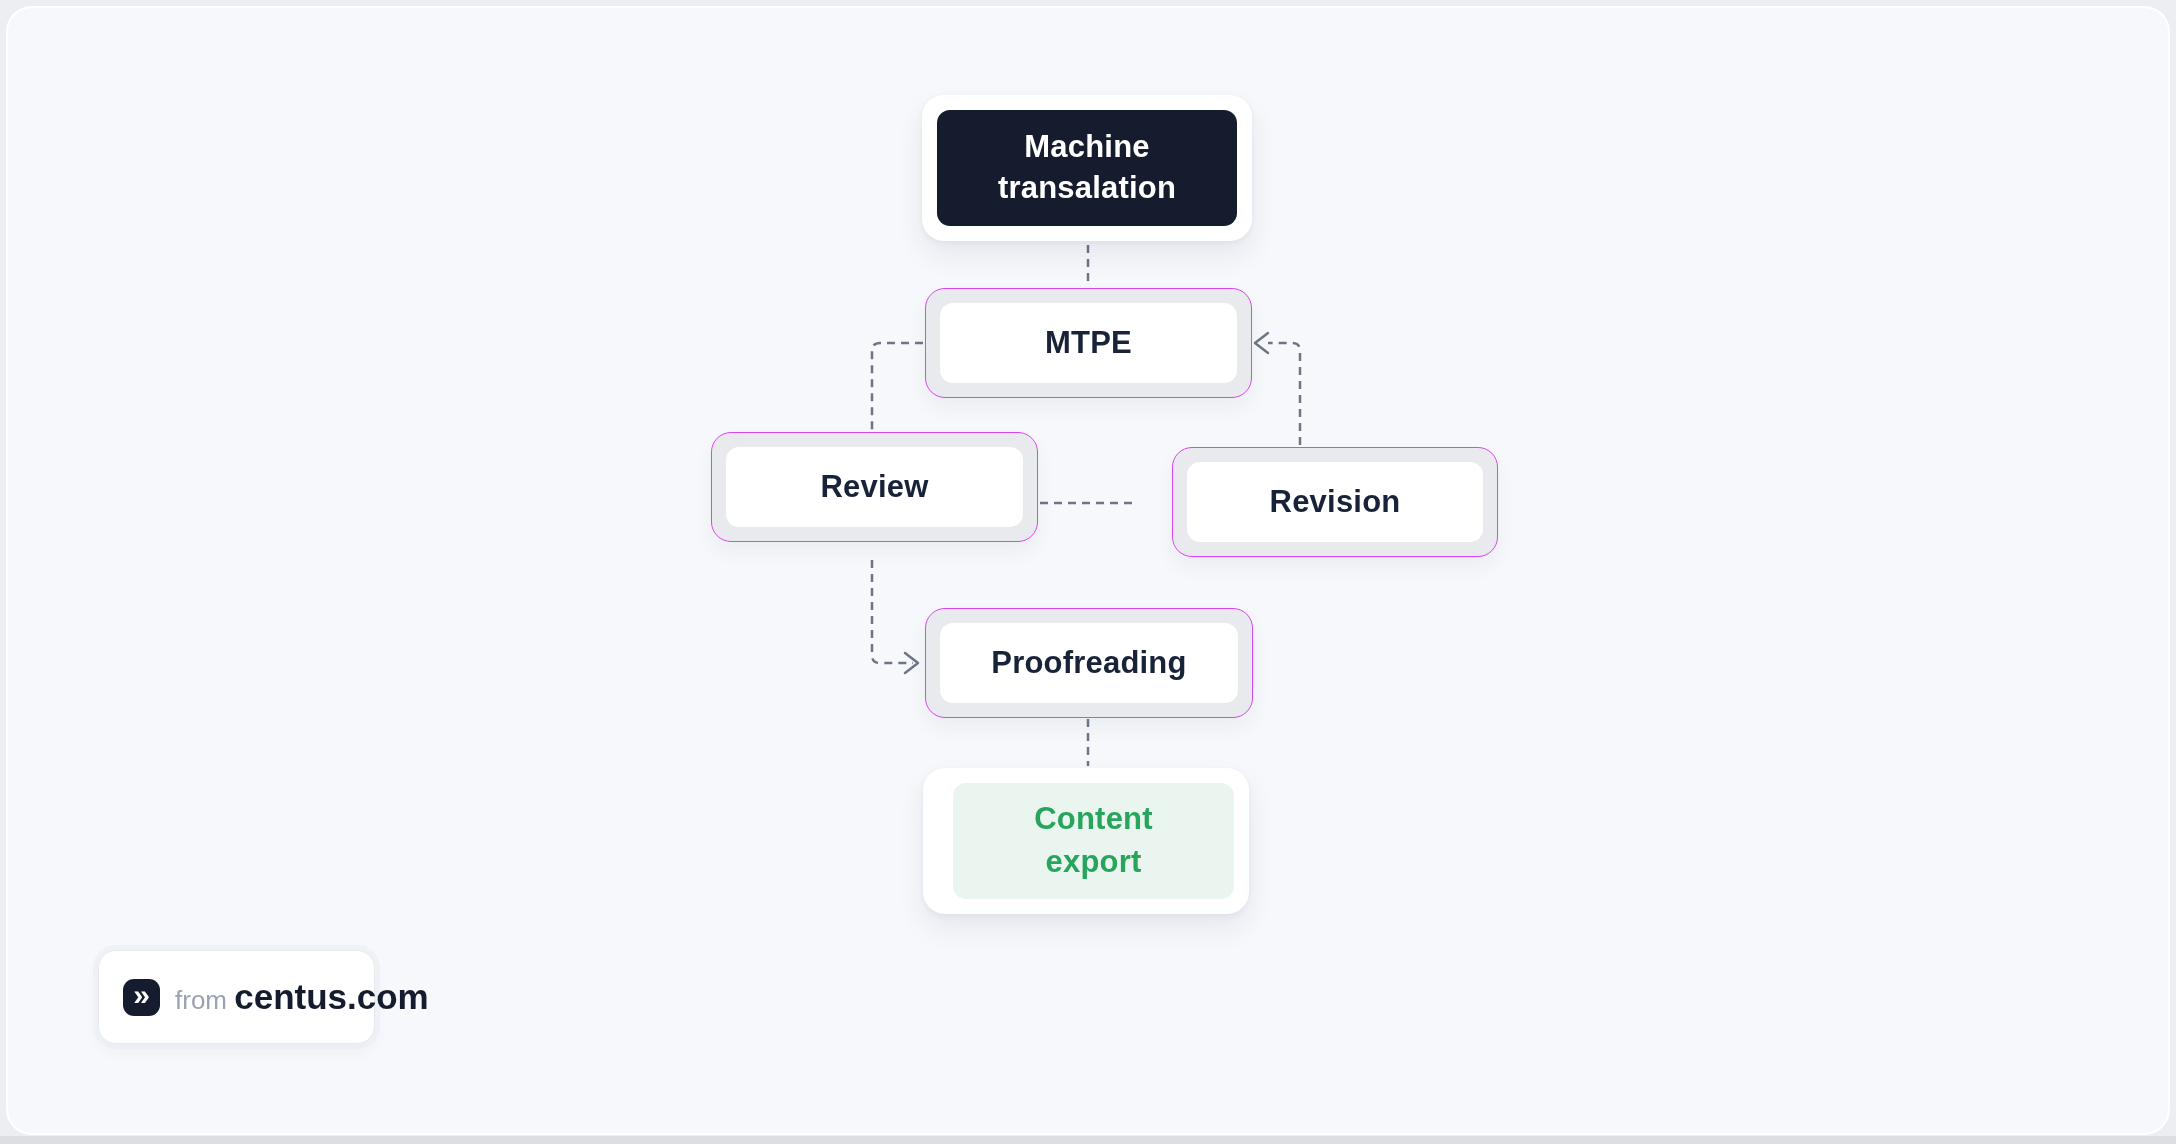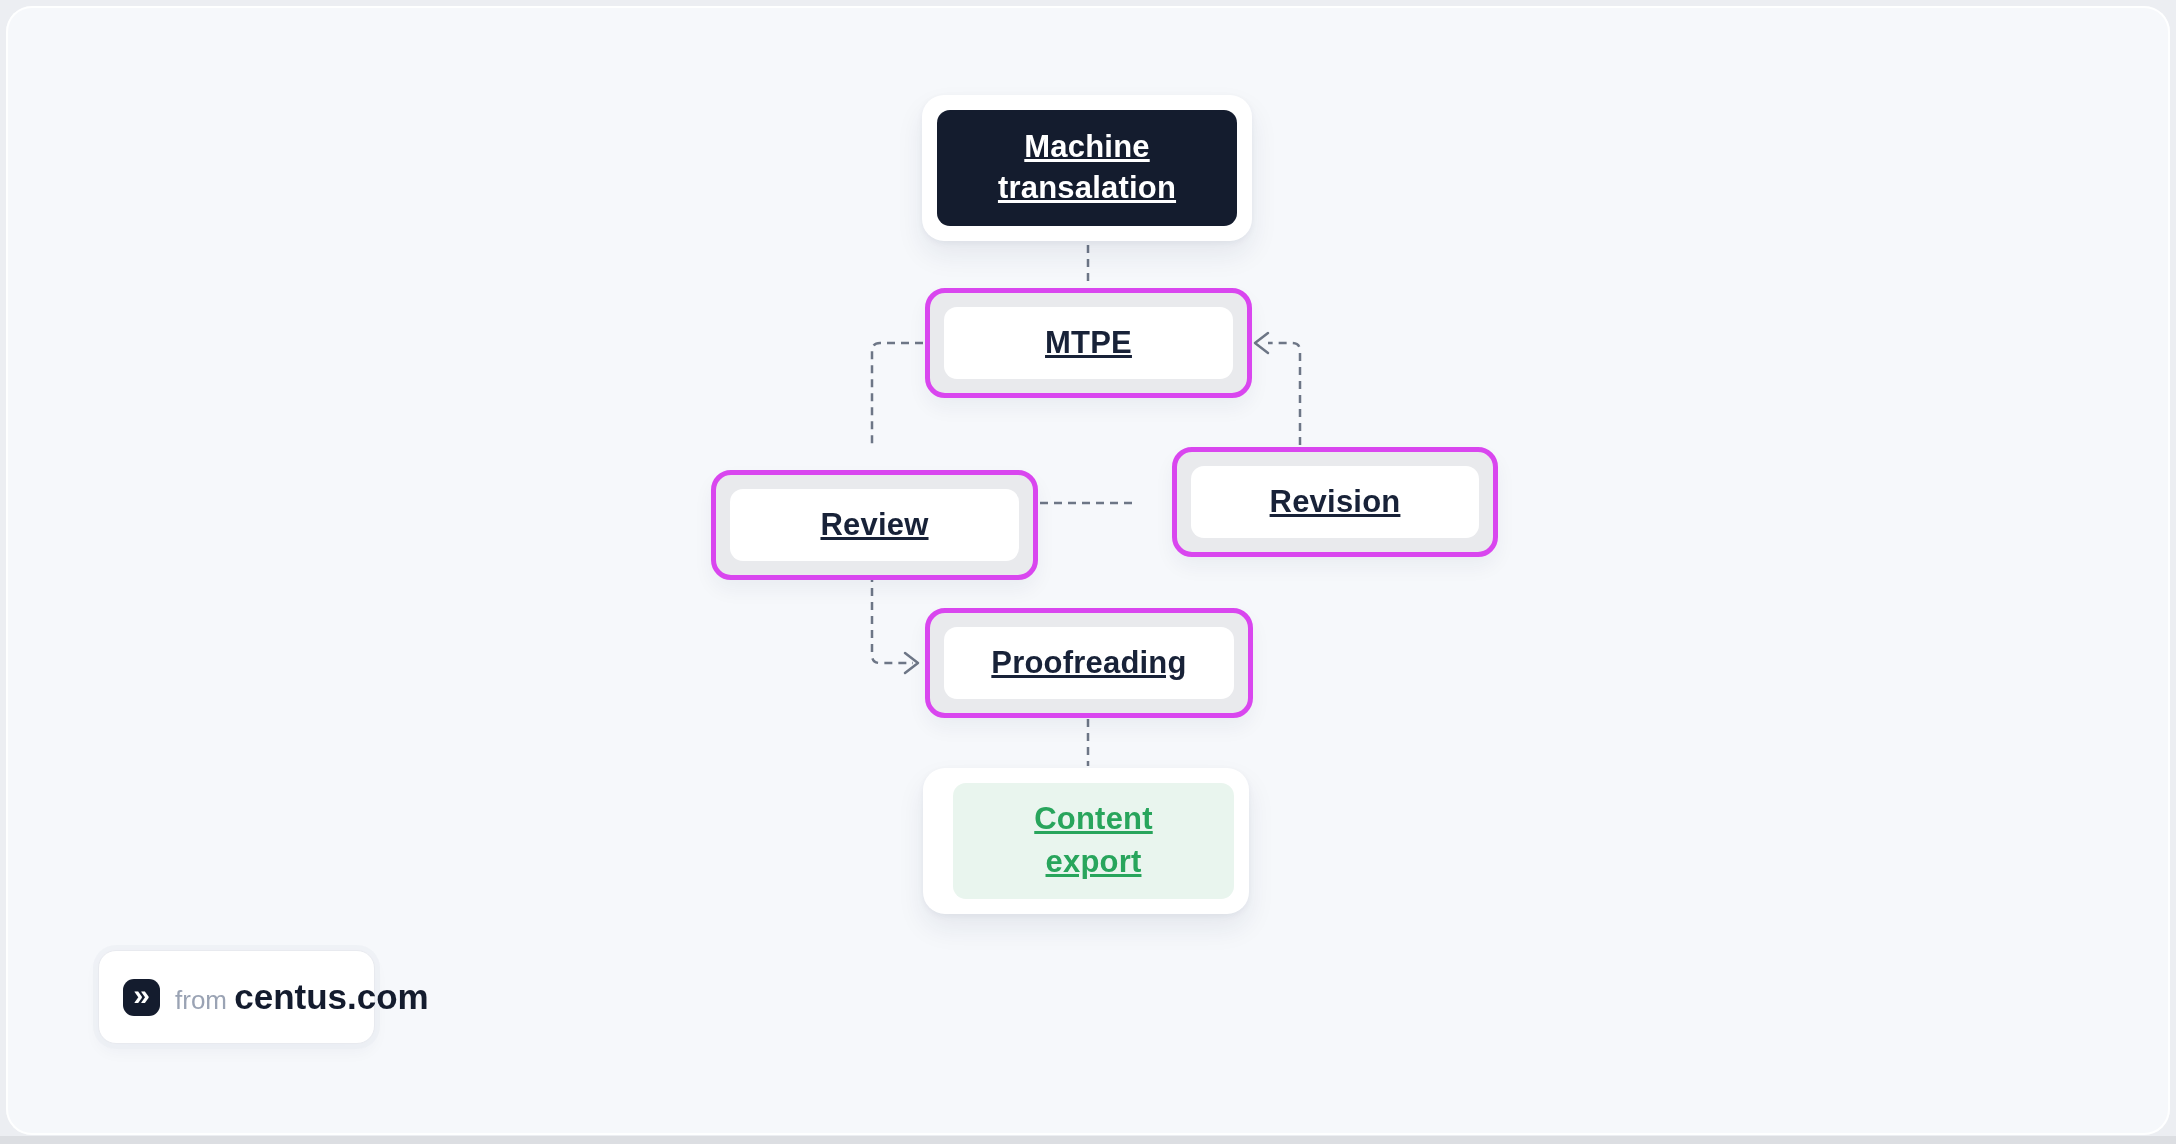--- a/index.html
+++ b/index.html
@@ -28,35 +28,35 @@
   }
   .edge-arrow { fill:none; stroke:#6d7686; stroke-width:2.5; stroke-linecap:round; stroke-linejoin:round; }
 
   .node { position:absolute; display:flex; }
   .card-white {
     background:#ffffff; border-radius:22px; padding:15px;
     box-shadow:0 14px 28px rgba(23,37,71,0.08), 0 2px 6px rgba(23,37,71,0.05);
   }
   .card-gray {
     background:#e9eaed; border-radius:20px; padding:14px;
-    border:5px solid #d946ef;
+    border:1px solid #d946ef;
     box-shadow:0 10px 20px rgba(23,37,71,0.05);
   }
   .inner {
     flex:1; border-radius:13px;
     display:flex; align-items:center; justify-content:center;
-    text-align:center; font-weight:bold; letter-spacing:0.2px;text-decoration:underline;
+    text-align:center; font-weight:bold; letter-spacing:0.2px;
   }
   .inner-dark  { background:#141c2e; color:#ffffff; font-size:31px; line-height:1.32; }
   .inner-white { background:#ffffff; color:#182238; font-size:31px; }
   .inner-green { background:#e9f5ee; color:#28a55c; font-size:31px; line-height:1.38;margin-left:15px; }
 
   .node-machine      { left:922px;  top:95px;  width:330px; height:146px; }
   .node-mtpe         { left:925px;  top:288px; width:327px; height:110px; }
-  .node-review       { left:711px;  top:470px; width:327px; height:110px; }
+  .node-review       { left:711px;  top:432px; width:327px; height:110px; }
   .node-revision     { left:1172px; top:447px; width:326px; height:110px; }
   .node-proofreading { left:925px;  top:608px; width:328px; height:110px; }
   .node-content      { left:923px;  top:768px; width:326px; height:146px; }
 
   .node-machine .label { max-width:195px; }
   .node-content .label { max-width:145px; }
 
   .badge {
     position:absolute; left:98px; top:950px; width:277px; height:94px;
     background:#ffffff; border:1px solid #e8eaef; border-radius:18px;

